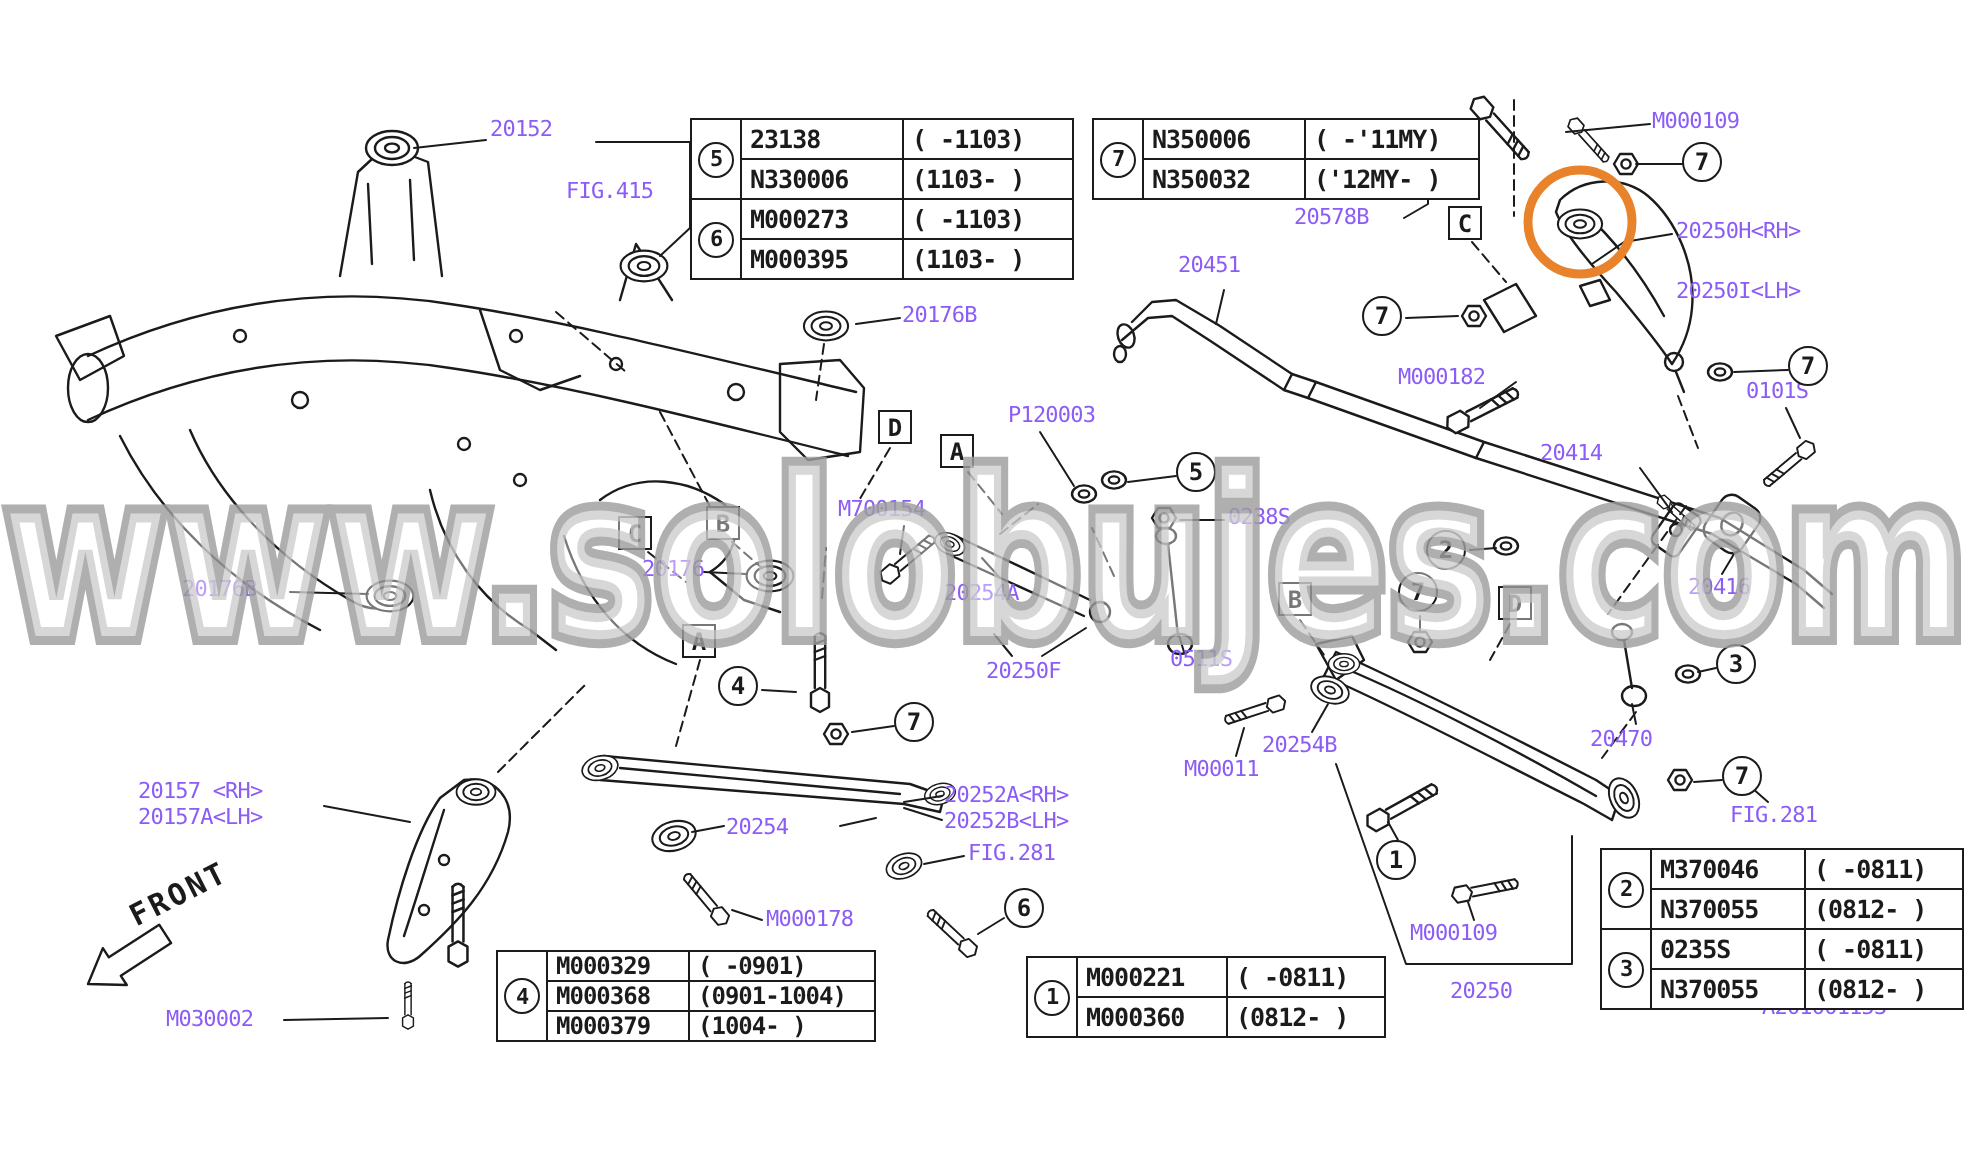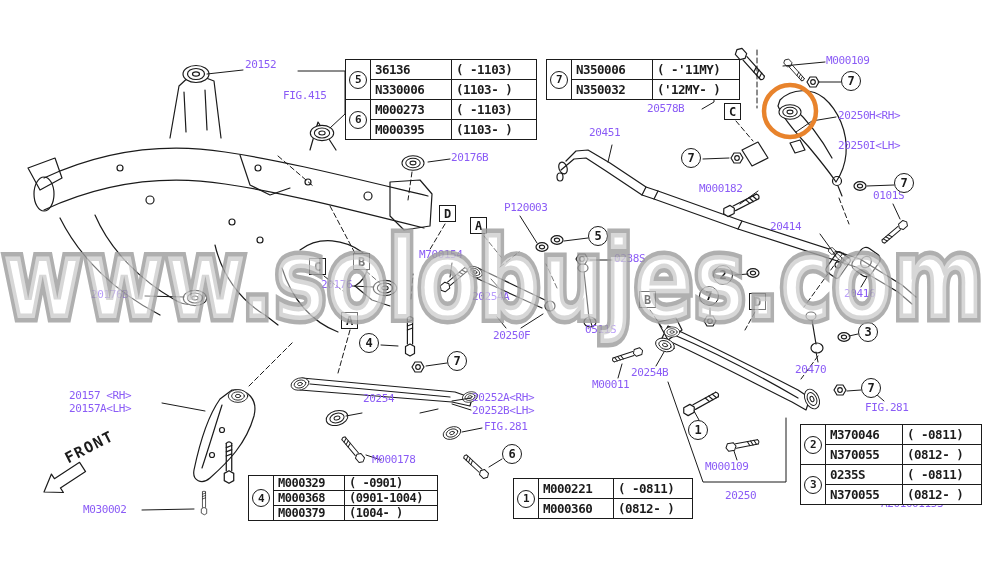--- a/index.html
+++ b/index.html
@@ -286,25 +286,25 @@
   <div class="lbl" style="left:493px;top:330px">20250F</div>
   <div class="lbl" style="left:585px;top:324px">0511S</div>
   <div class="lbl" style="left:844px;top:288px">20416</div>
   <div class="lbl" style="left:795px;top:364px">20470</div>
   <div class="lbl" style="left:865px;top:402px">FIG.281</div>
   <div class="lbl" style="left:592px;top:379px">M00011</div>
   <div class="lbl" style="left:631px;top:367px">20254B</div>
   <div class="lbl" style="left:69px;top:390px">20157 &lt;RH&gt;</div>
   <div class="lbl" style="left:69px;top:403px">20157A&lt;LH&gt;</div>
   <div class="lbl" style="left:83px;top:504px">M030002</div>
-  <div class="lbl" style="left:363px;top:393px">20254</div>
+  <div class="lbl" style="left:363px;top:408px">20254</div>
   <div class="lbl" style="left:472px;top:392px">20252A&lt;RH&gt;</div>
   <div class="lbl" style="left:472px;top:405px">20252B&lt;LH&gt;</div>
   <div class="lbl" style="left:484px;top:421px">FIG.281</div>
-  <div class="lbl" style="left:372px;top:454px">M000178</div>
+  <div class="lbl" style="left:383px;top:454px">M000178</div>
   <div class="lbl" style="left:705px;top:461px">M000109</div>
   <div class="lbl" style="left:725px;top:490px">20250</div>
   <div class="lbl" style="left:881px;top:498px">A201001153</div>
   <div class="front-label">FRONT</div>
 
   <div class="cnum" style="left:841px;top:71px">7</div>
   <div class="cnum" style="left:681px;top:148px">7</div>
   <div class="cnum" style="left:894px;top:173px">7</div>
   <div class="cnum" style="left:588px;top:226px">5</div>
   <div class="cnum" style="left:713px;top:265px">2</div>
@@ -324,21 +324,21 @@
   <div class="blet" style="left:639px;top:291px">B</div>
   <div class="blet" style="left:749px;top:293px">D</div>
   <div class="blet" style="left:341px;top:312px">A</div>
 
   <table class="ptable" style="left:345px;top:59px">
     <tbody>
         <tr>
       <td class="mc" rowspan="2">
             <div class="mcirc">5</div>
           </td>
-      <td style="width:72px">36136</td>
+      <td style="width:72px">23138</td>
       <td style="width:76px">( -1103)</td>
     </tr>
     <tr>
       <td>N330006</td>
       <td>(1103- )</td>
     </tr>
     <tr>
       <td class="mc" rowspan="2">
             <div class="mcirc">6</div>
           </td>

